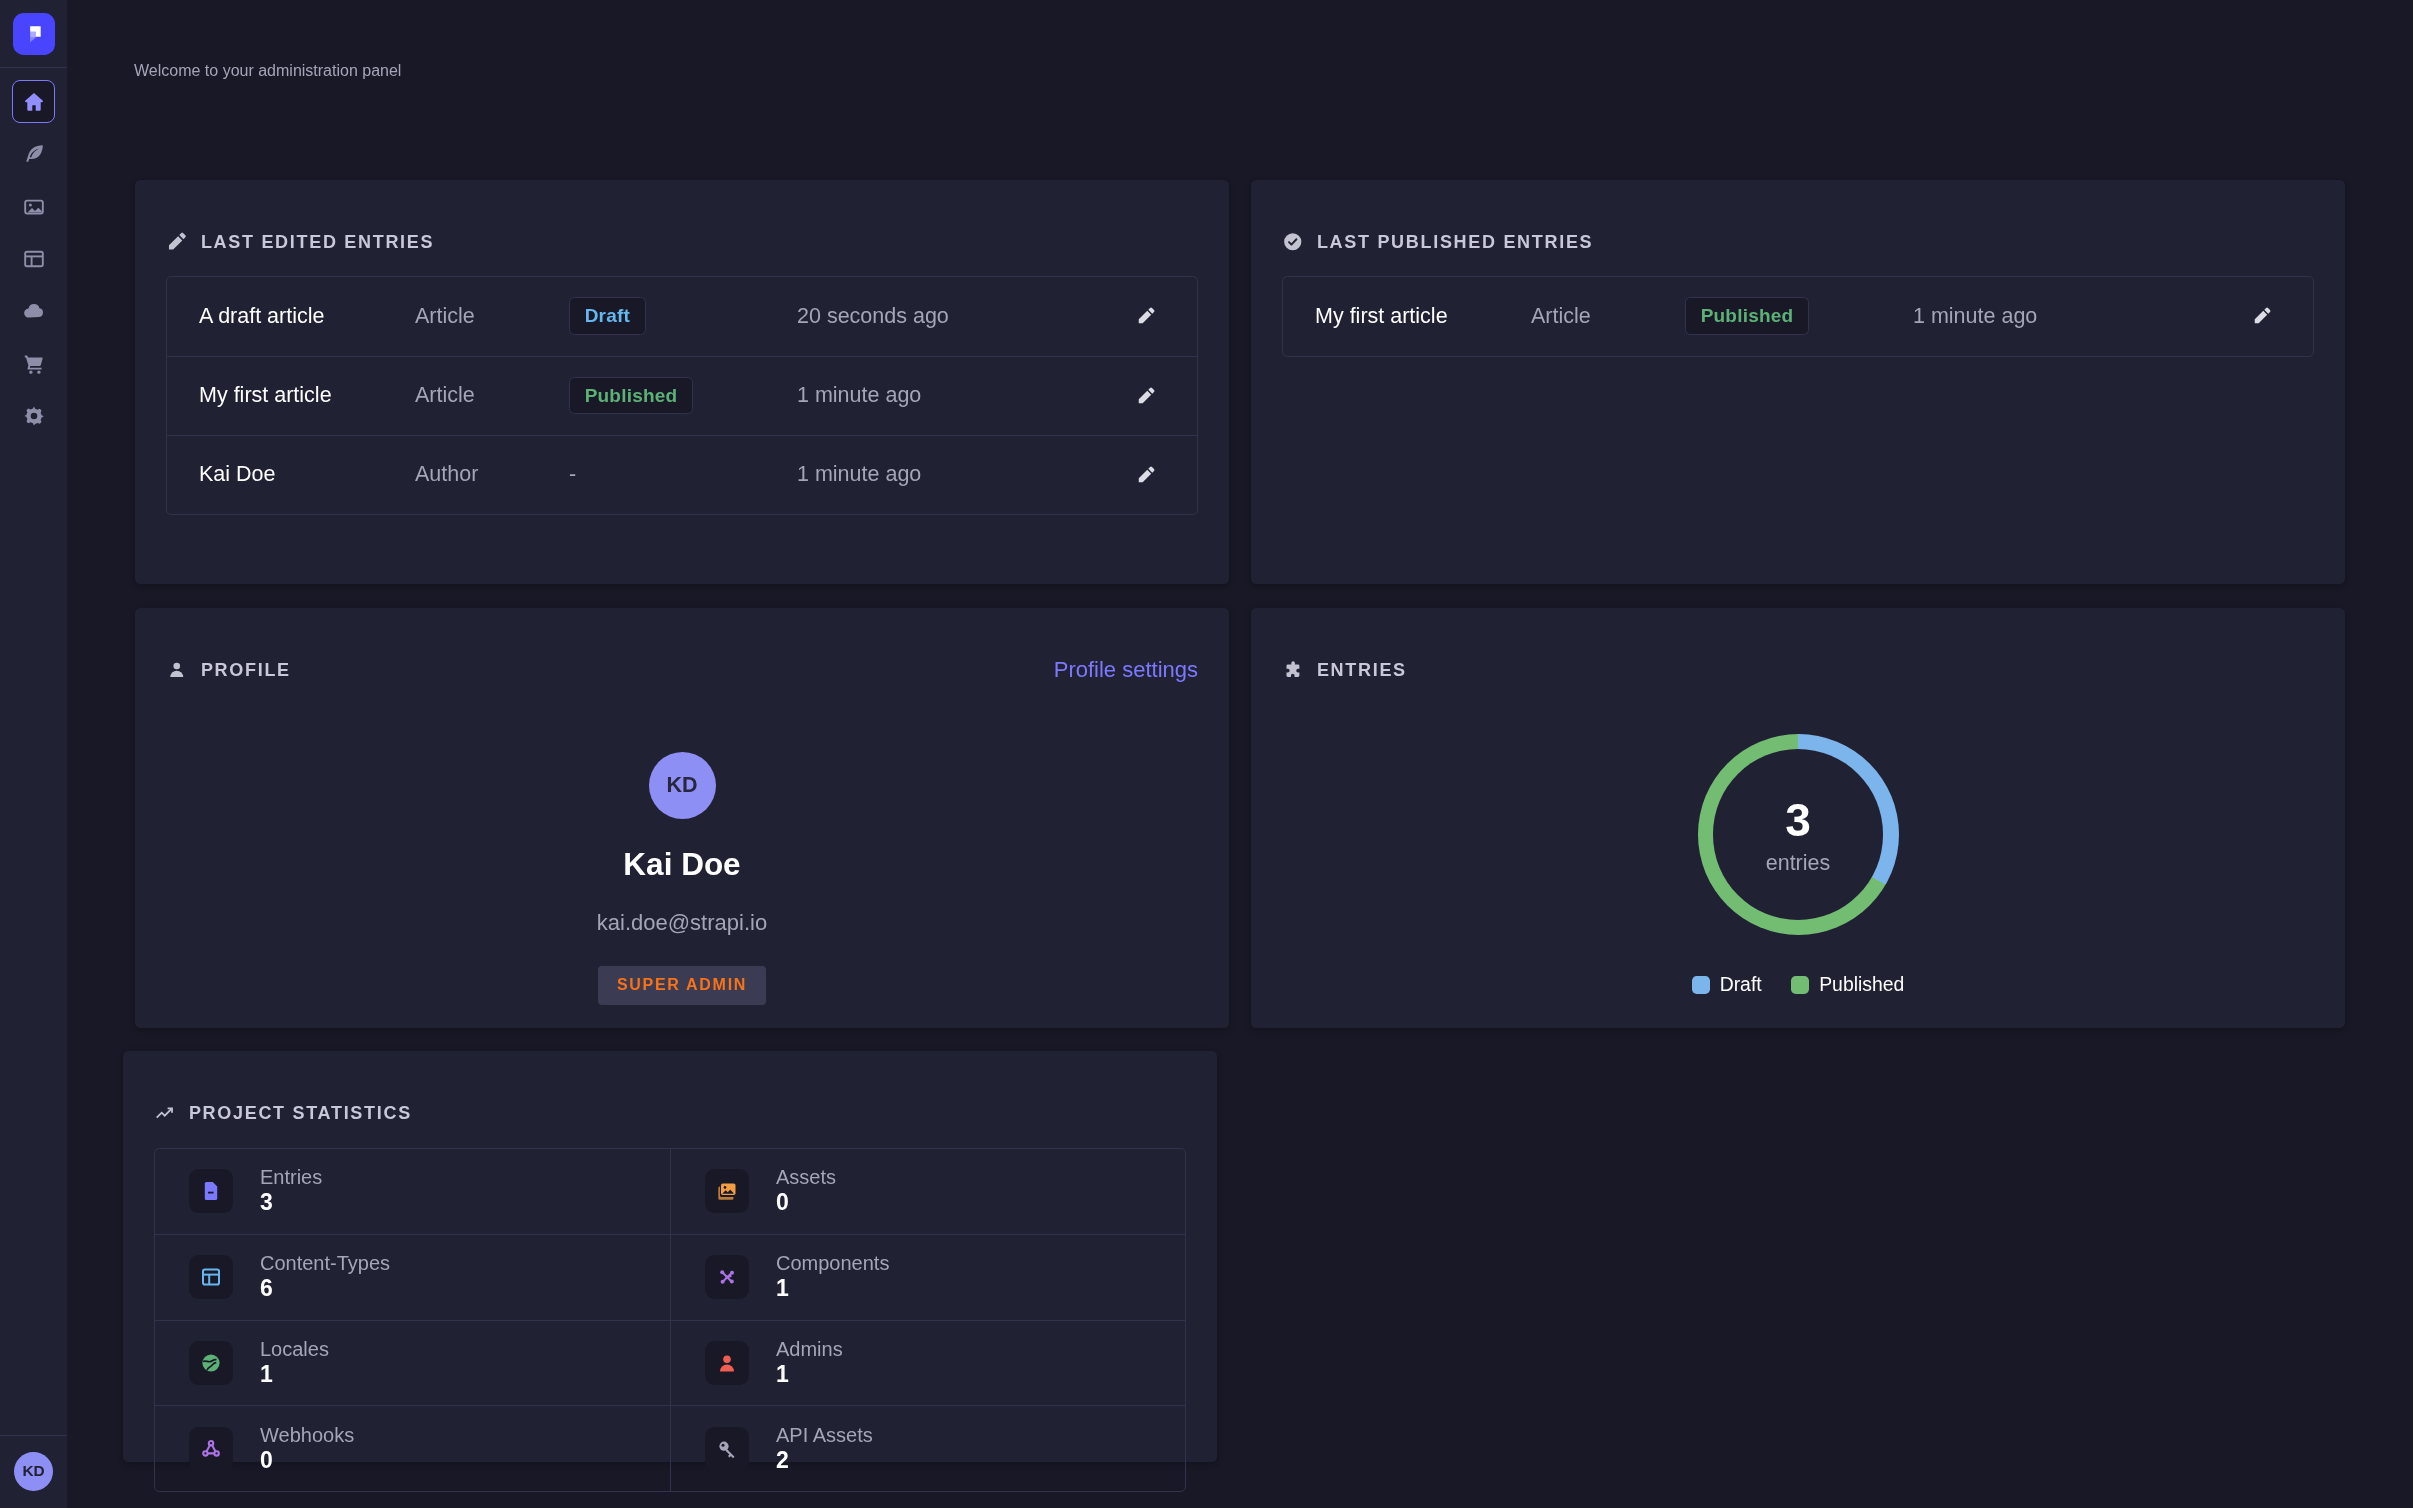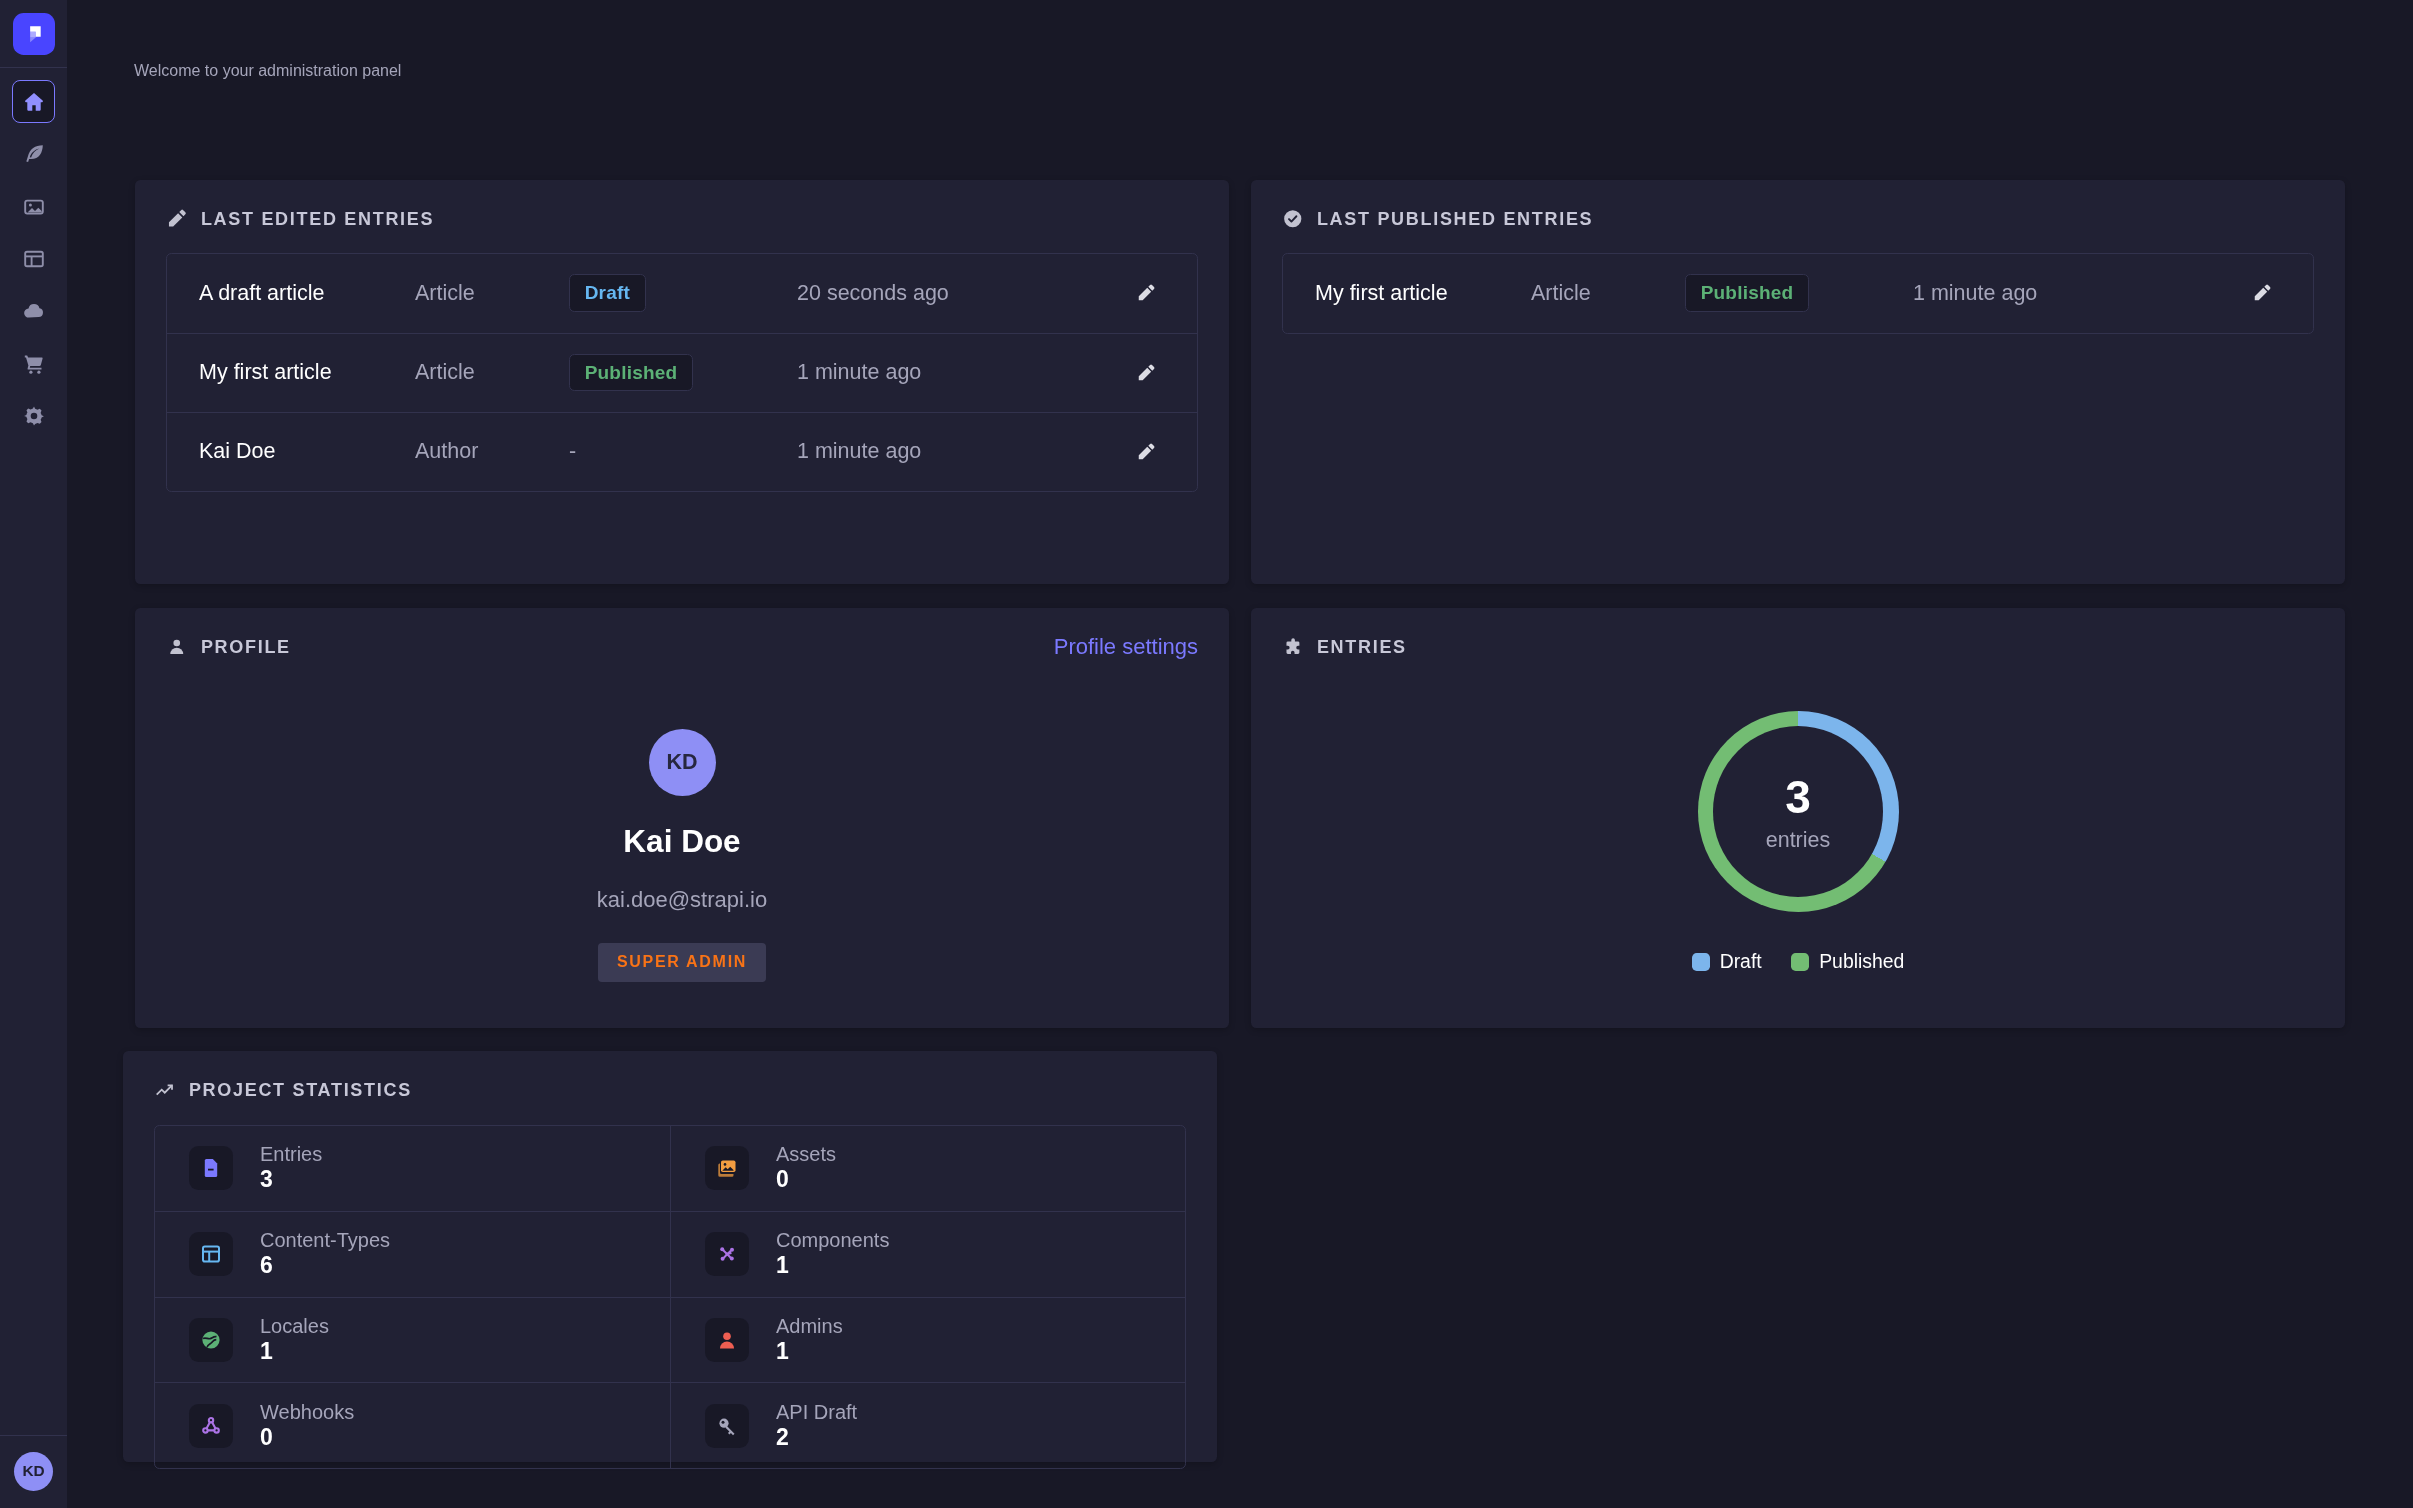--- a/index.html
+++ b/index.html
@@ -62,21 +62,21 @@
     position:absolute; background:var(--surface,#212134);
     border-radius:5.4px; padding:27px 31px;
     box-shadow:0 2px 6.7px rgba(0,0,0,.22);
   }
   .p-edited    { left:135px;  top:180px;  width:1094px; height:404px; }
   .p-published { left:1251px; top:180px;  width:1094px; height:404px; }
   .p-profile   { left:135px;  top:608px;  width:1094px; height:420px; }
   .p-entries   { left:1251px; top:608px;  width:1094px; height:420px; }
   .p-stats     { left:123px;  top:1051px; width:1094px; height:411px; }
 
-  .panel-header { display:flex; align-items:center; gap:13.4px; height:24px; }
+  .panel-header { display:flex; align-items:center; gap:13.4px; height:24px;margin-top:23px; }
   .panel-header svg { width:21.5px; height:21.5px; color:#c2c2d0; }
   .panel-title {
     font-size:18px; font-weight:bold; letter-spacing:1.7px;
     color:#c8c8d8;
   }
   .header-link { margin-left:auto; color:var(--link,#7b79ff); font-size:22px; cursor:pointer; text-decoration:none; }
 
   
   .card { border:1px solid var(--border,#32324d); border-radius:5.4px; margin-top:21.5px; }
   .row { display:flex; align-items:center; height:79px; padding:0 36px 0 32px; }
@@ -441,18 +441,18 @@
     <div class="stat-cell">
       <span class="stat-tile" style="color: rgb(165, 165, 186);">
         <span>
             <svg viewBox="0 0 24 24" fill="currentColor">
               <circle cx="9" cy="9.2" r="4.6"></circle>
               <circle cx="8" cy="8.2" r="1.5" fill="#181826"></circle>
               <path d="M11.9 12.1l7.6 7.6-1.5 1.5-2.1-2.1-1.4 1.4-1.5-1.5 1.4-1.4-3.9-3.9z"></path>
             </svg>
           </span>
       </span>
-      <span><span class="stat-label">API Draft</span><br><span class="stat-value">2</span></span>
+      <span><span class="stat-label">API Assets</span><br><span class="stat-value">2</span></span>
     </div>
 
   </div>
 </section>
 
 
 </body></html>

